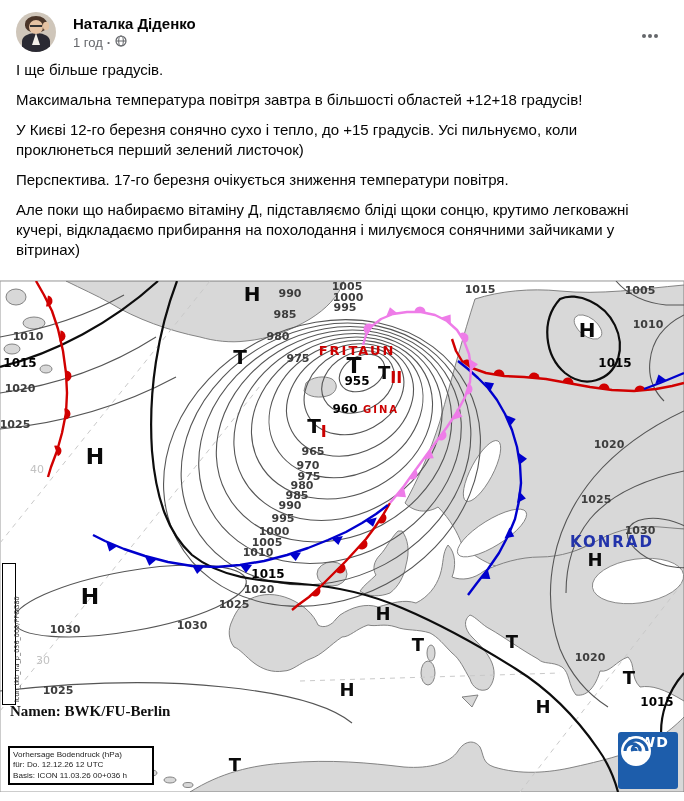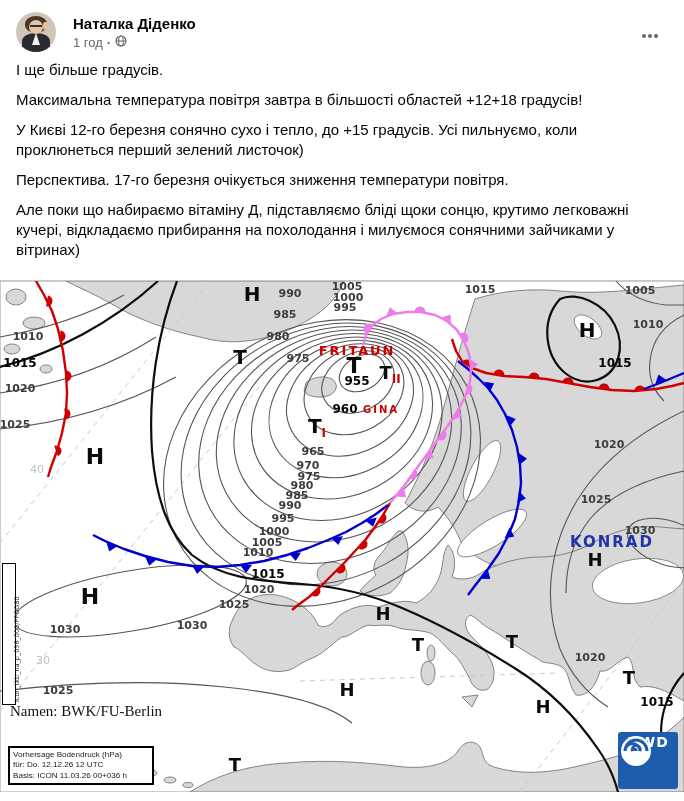--- a/index.html
+++ b/index.html
@@ -24,24 +24,24 @@
   
   .txt{padding:4px 16px 10px 16px;color:#050505;font-size:15px;line-height:20px;}
   .txt p{margin:0 0 10px 0;}
   
   .map{position:relative;width:684px;height:511px;background:#fff;border-top:1px solid #c8c8c8;cursor:pointer;}
   .map svg{position:absolute;left:0;top:0;}
   #map-labels{position:absolute;left:0;top:0;width:684px;height:511px;pointer-events:none;}
   .iso{position:absolute;transform:translate(-50%,-50%);font-family:"DejaVu Sans",sans-serif;font-weight:700;font-size:11px;color:#3d3d3d;white-space:nowrap;}
   .iso.b{color:#000;font-size:12px;}
   .sys{position:absolute;transform:translate(-50%,-55%);font-family:"DejaVu Sans",sans-serif;font-weight:700;color:#0a0a0a;line-height:1;}
-  .sys .sb{font-size:12px;font-weight:700;color:#cc0000;vertical-align:-4px;}
+  .sys .sb{font-size:16px;font-weight:700;color:#cc0000;vertical-align:-4px;}
   .nm{position:absolute;transform:translate(-50%,-50%);font-family:"DejaVu Sans",sans-serif;font-weight:700;letter-spacing:2px;white-space:nowrap;}
   .geo{position:absolute;transform:translate(-50%,-50%);font-family:"DejaVu Sans",sans-serif;font-size:11px;color:#c2c2c2;}
-  .credit{position:absolute;left:10px;top:420px;font-family:"Liberation Serif",serif;font-weight:400;font-size:15px;color:#111;line-height:1.35;}
+  .credit{position:absolute;left:10px;top:420px;font-family:"Liberation Serif",serif;font-weight:700;font-size:15px;color:#111;line-height:1.35;}
   .infobox{position:absolute;left:8px;top:465px;width:136px;border:2px solid #000;background:#fff;padding:2px 3px;font-size:8.1px;line-height:1.28;color:#222;font-family:"Liberation Sans",sans-serif;}
   .sidebox{position:absolute;left:2px;top:282px;width:12px;height:140px;border:1px solid #000;background:#fff;}
   .sidebox span{position:absolute;left:10px;top:138px;transform:rotate(-90deg);transform-origin:0 0;font-size:6.5px;color:#333;white-space:nowrap;font-family:"DejaVu Sans",sans-serif;}
   .dwd{position:absolute;left:618px;top:451px;width:60px;height:57px;background:#1d5dab;border-radius:3px;display:flex;flex-direction:column;align-items:center;}
   .dwd .t{color:#fff;font-family:"DejaVu Sans",sans-serif;font-weight:700;font-size:14px;letter-spacing:1px;margin-top:2px;}
   .dwd svg{margin-top:1px;}
 </style>
 </head>
 <body>
 

